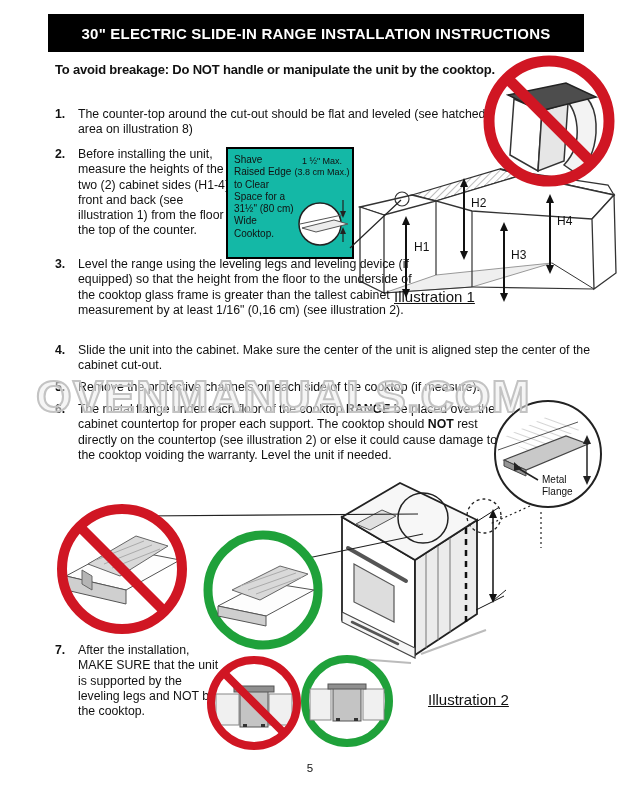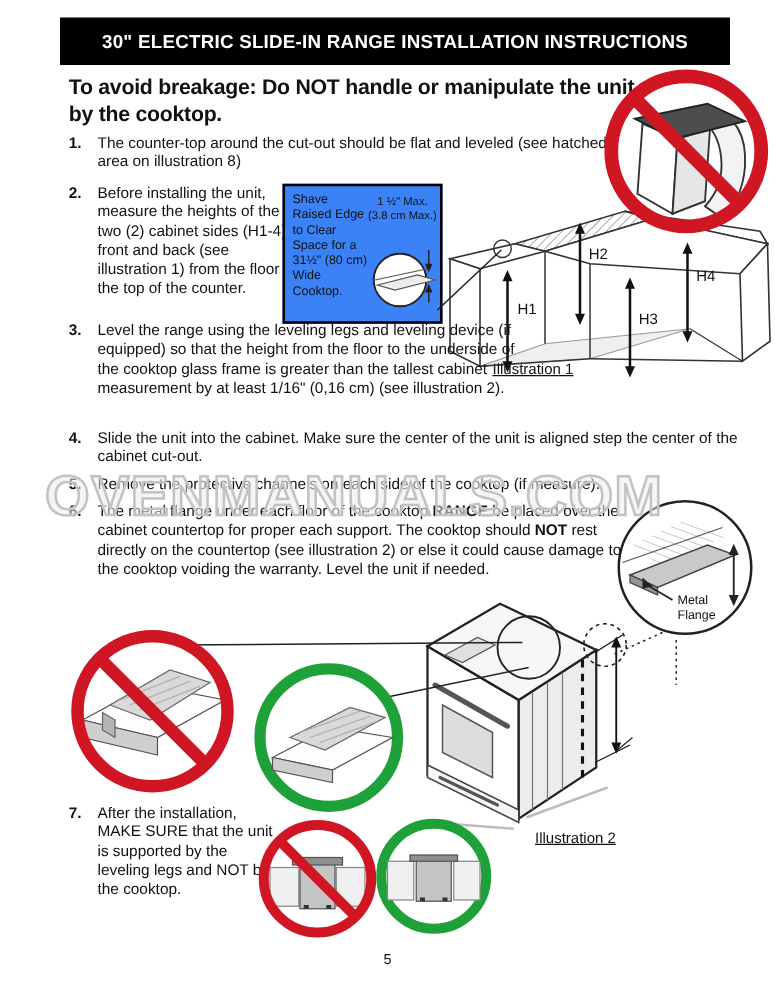--- a/index.html
+++ b/index.html
@@ -1,41 +1,41 @@
 <!DOCTYPE html>
 <html><head>
 <meta charset="utf-8">
 <style>
   html,body{margin:0;padding:0;background:#fff;}
   #page{position:relative;width:620px;height:802px;background:#fff;overflow:hidden;
         font-family:"Liberation Sans",sans-serif;color:#111;}
   .abs{position:absolute;}
   #header-bar{left:48px;top:14px;width:536px;height:38px;background:#000;color:#fff;
       display:flex;align-items:center;justify-content:center;font-weight:bold;font-size:15px;letter-spacing:.2px;z-index:2;}
-  #heading{left:55px;top:59px;width:470px;font-weight:bold;font-size:17px;line-height:22px;letter-spacing:-.2px;z-index:2;}
+  #heading{left:55px;top:59px;width:470px;font-weight:bold;font-size:13px;line-height:22px;letter-spacing:-.2px;z-index:2;}
   .step{display:flex;font-size:12.3px;line-height:15.3px;z-index:2;}
   .step .num{width:23px;flex:none;font-weight:bold;}
   .step .txt{flex:1;}
   .b{font-weight:bold;}
   #step-1{left:55px;top:107px;width:448px;}
   #step-2{left:55px;top:147px;width:185px;}
   #step-3{left:55px;top:257px;width:368px;}
   #step-4{left:55px;top:343px;width:556px;}
   #step-5{left:55px;top:380px;width:540px;}
   #step-6{left:55px;top:402px;width:445px;}
   #step-7{left:55px;top:643px;width:168px;}
-  #callout-box{left:226px;top:147px;width:128px;height:112px;border:2px solid #000;background:#3b82f6;
+  #callout-box{left:226px;top:147px;width:128px;height:112px;border:2px solid #000;background:#14b8a6;
       display:flex;padding:5px 4px 4px 6px;box-sizing:border-box;z-index:2;}
   #callout-text{width:62px;font-size:10px;line-height:12.3px;flex:none;}
   #callout-right{flex:1;position:relative;}
   #max-label{position:absolute;left:-6px;top:2px;width:64px;text-align:center;font-size:9px;line-height:10.5px;}
   #edge-detail-svg{position:absolute;left:0px;top:26px;}
-  .caption{font-size:12px;text-decoration:underline;z-index:4;}
+  .caption{font-size:15px;text-decoration:underline;z-index:4;}
   #illus1-caption{left:394px;top:288px;}
-  #illus2-caption{left:428px;top:663px;}
+  #illus2-caption{left:428px;top:691px;}
   #watermark{left:36px;top:371px;width:600px;font-weight:bold;font-size:45px;letter-spacing:1px;
       color:rgba(236,236,236,.55);-webkit-text-stroke:2px #c3c3c3;transform:scaleX(1.02);transform-origin:left;
       z-index:6;pointer-events:none;white-space:nowrap;}
   #note{left:504px;top:583px;width:110px;font-size:11px;line-height:13.4px;z-index:2;}
   #page-num{left:0;top:762px;width:620px;text-align:center;font-size:11.5px;z-index:2;}
   svg{display:block;}
   svg text{font-family:"Liberation Sans",sans-serif;fill:#111;}
   .z1{z-index:1;} .z3{z-index:3;}
 </style>
 </head>

